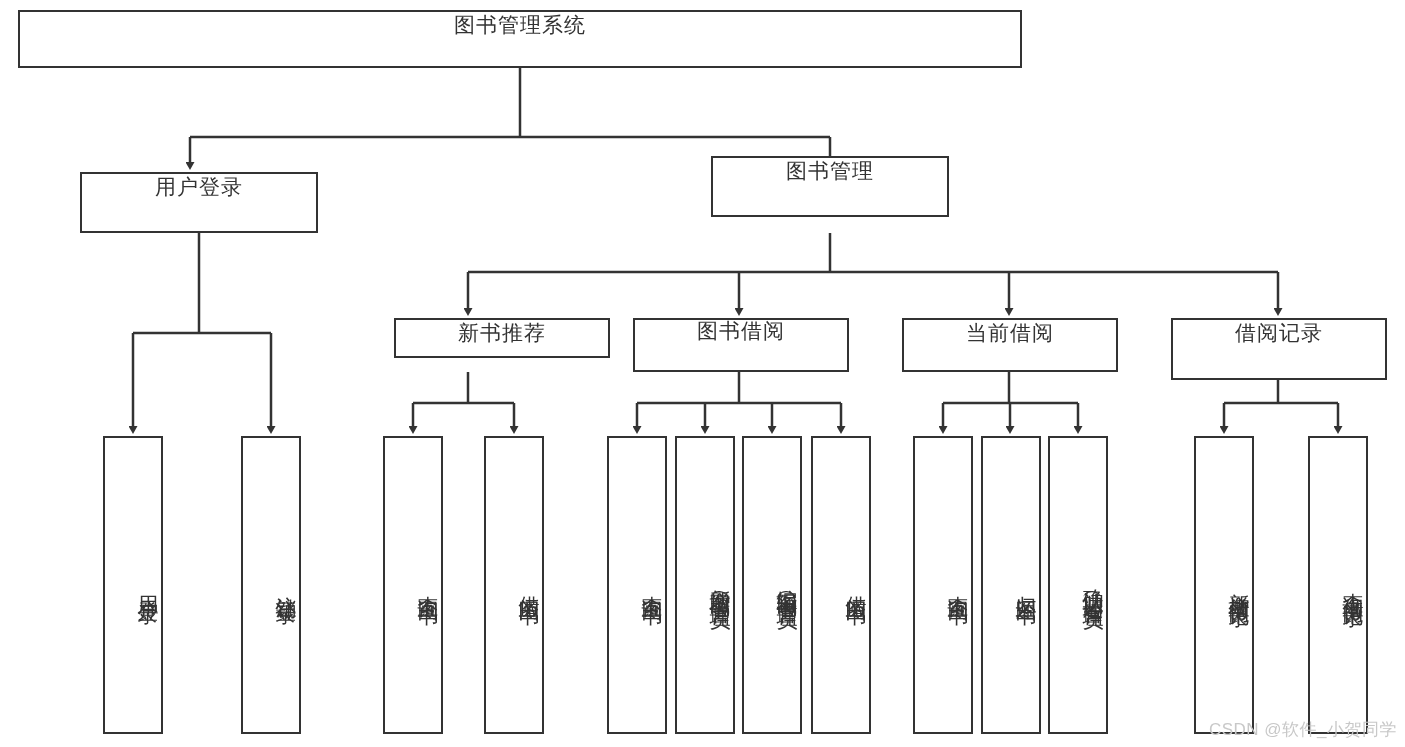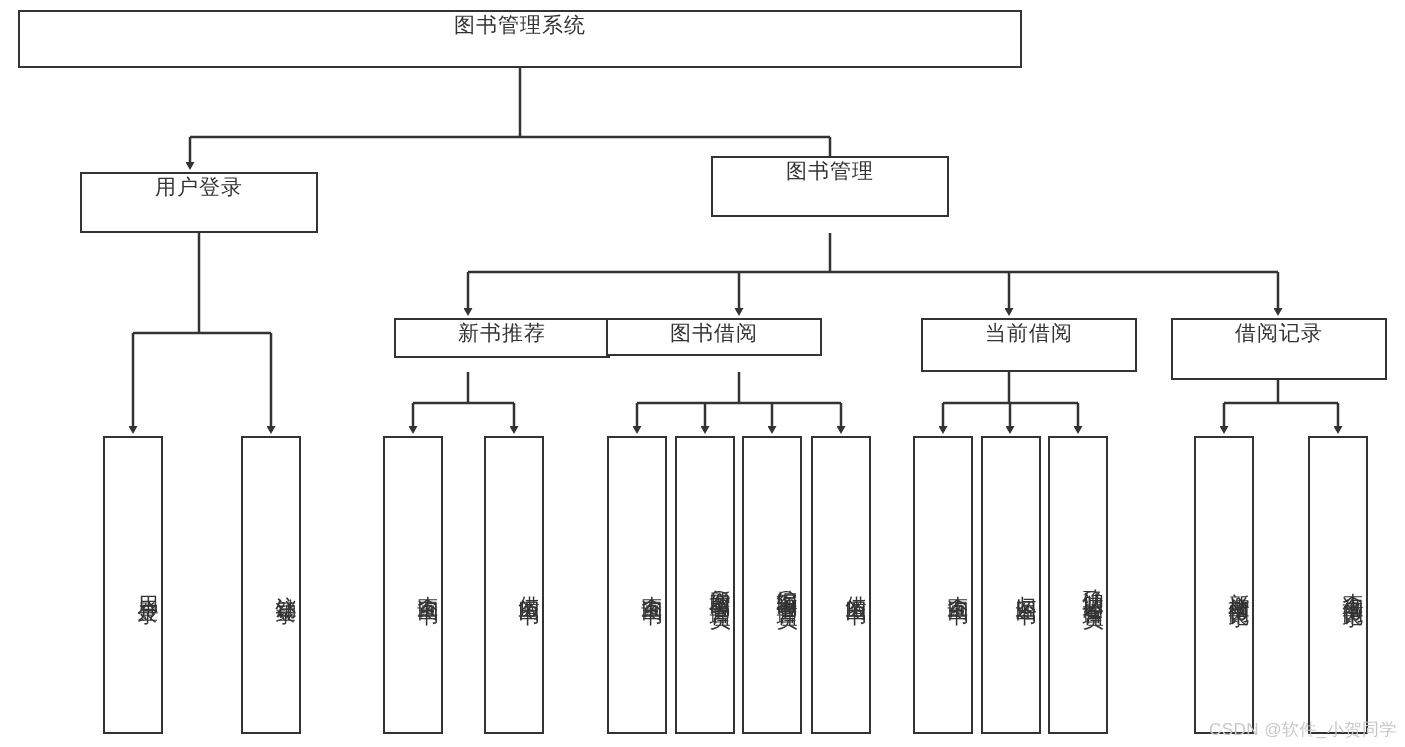--- a/index.html
+++ b/index.html
@@ -137,25 +137,25 @@
   </div>
 
   <div class="node horiz" style="left:711px; top:156px; width:238px; height:61px;">
     <span class="node-label">图书管理</span>
   </div>
 
   <div class="node horiz" style="left:362px; top:318px; width:216px; height:40px;margin-left:32px;">
     <span class="node-label">新书推荐</span>
   </div>
 
-  <div class="node horiz" style="left:606px; top:318px; width:216px; height:38px;">
+  <div class="node horiz" style="left:633px; top:318px; width:216px; height:54px;font-family:Liberation Mono, monospace;">
     <span class="node-label">图书借阅</span>
   </div>
 
-  <div class="node horiz" style="left:902px; top:318px; width:216px; height:54px;margin-left:19px;">
+  <div class="node horiz" style="left:902px; top:318px; width:216px; height:54px;">
     <span class="node-label">当前借阅</span>
   </div>
 
   <div class="node horiz" style="left:1171px; top:318px; width:216px; height:62px;">
     <span class="node-label">借阅记录</span>
   </div>
 
   <div class="node vert" style="left:103px; top:436px; width:60px; height:298px;">
     <span class="node-label">用户登录</span>
   </div>

